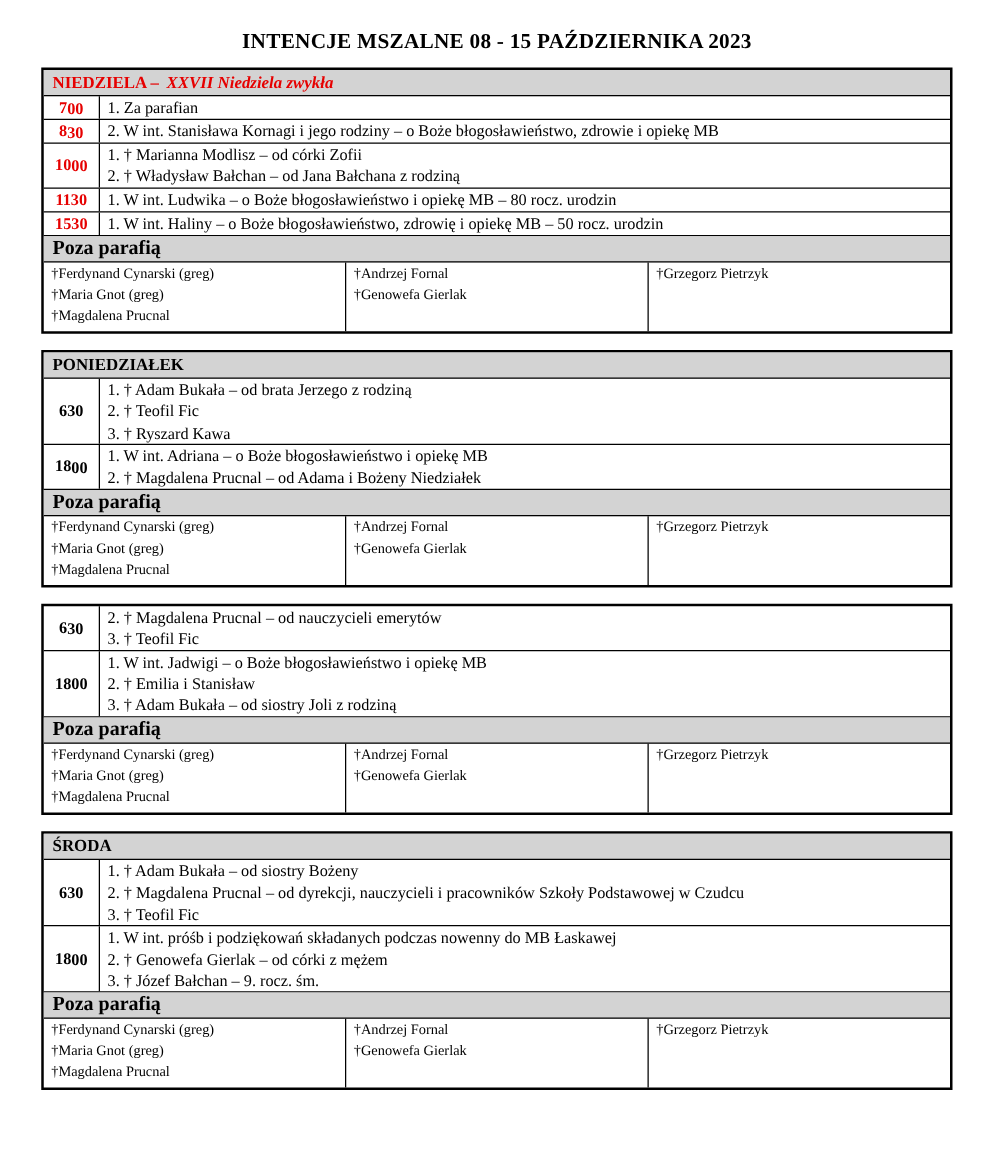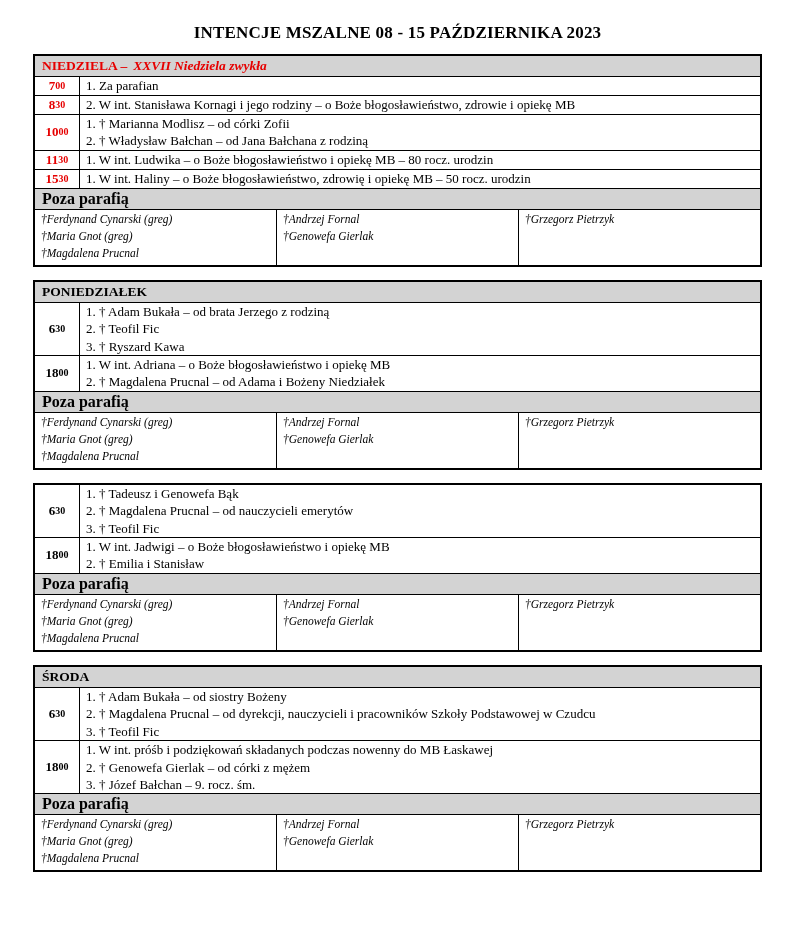--- a/index.html
+++ b/index.html
@@ -51,21 +51,21 @@
   }
   .time-cell{
     width:45px;min-width:45px;
     border-right:1px solid var(--border);
     display:flex;align-items:center;justify-content:center;
     font-weight:bold;
     font-size:13px;
     padding:1px 0;
   }
   .time-cell sup{
-    font-size:10px;
+    font-size:13px;
     line-height:1;
     vertical-align:super;
   }
   .mass-items{
     flex:1;
     padding:0 6px;
   }
   .mass-item{
     font-size:13px;
     line-height:17.4px;
@@ -74,21 +74,20 @@
     background:var(--hdr-bg);
     border-bottom:1px solid var(--border);
     padding:1px 7px 2px 7px;
     font-size:16px;
     font-weight:bold;
     line-height:17px;
   }
   .poza-cols{
     display:flex;
     align-items:stretch;
-    font-style:italic;
   }
   .poza-col{
     flex:1;
     border-right:1px solid var(--border);
     padding:1px 6px 3px 6px;
     min-height:54px;
   }
   .poza-col:last-child{border-right:none;}
   .poza-name{
     font-size:11.5px;
@@ -216,33 +215,33 @@
   </div>
 
   <div class="tbl">
     <div class="masses">
           <div class="mass-row">
             <div class="time-cell">
               <span>6</span>
               <sup>30</sup>
             </div>
             <div class="mass-items">
-              <div class="mass-item">1. † Tadeusz i Genowefa Bąk</div>
               <div class="mass-item">2. † Magdalena Prucnal – od nauczycieli emerytów</div>
               <div class="mass-item">3. † Teofil Fic</div>
             </div>
           </div>
           <div class="mass-row">
             <div class="time-cell">
               <span>18</span>
               <sup>00</sup>
             </div>
             <div class="mass-items">
               <div class="mass-item">1. W int. Jadwigi – o Boże błogosławieństwo i opiekę MB</div>
               <div class="mass-item">2. † Emilia i Stanisław</div>
+              <div class="mass-item">3. † Adam Bukała – od siostry Joli z rodziną</div>
             </div>
           </div>
         </div>
     <div class="poza-header">Poza parafią</div>
     <div class="poza-cols">
           <div class="poza-col">
             <div class="poza-name">†Ferdynand Cynarski (greg)</div>
             <div class="poza-name">†Maria Gnot (greg)</div>
             <div class="poza-name">†Magdalena Prucnal</div>
           </div>

